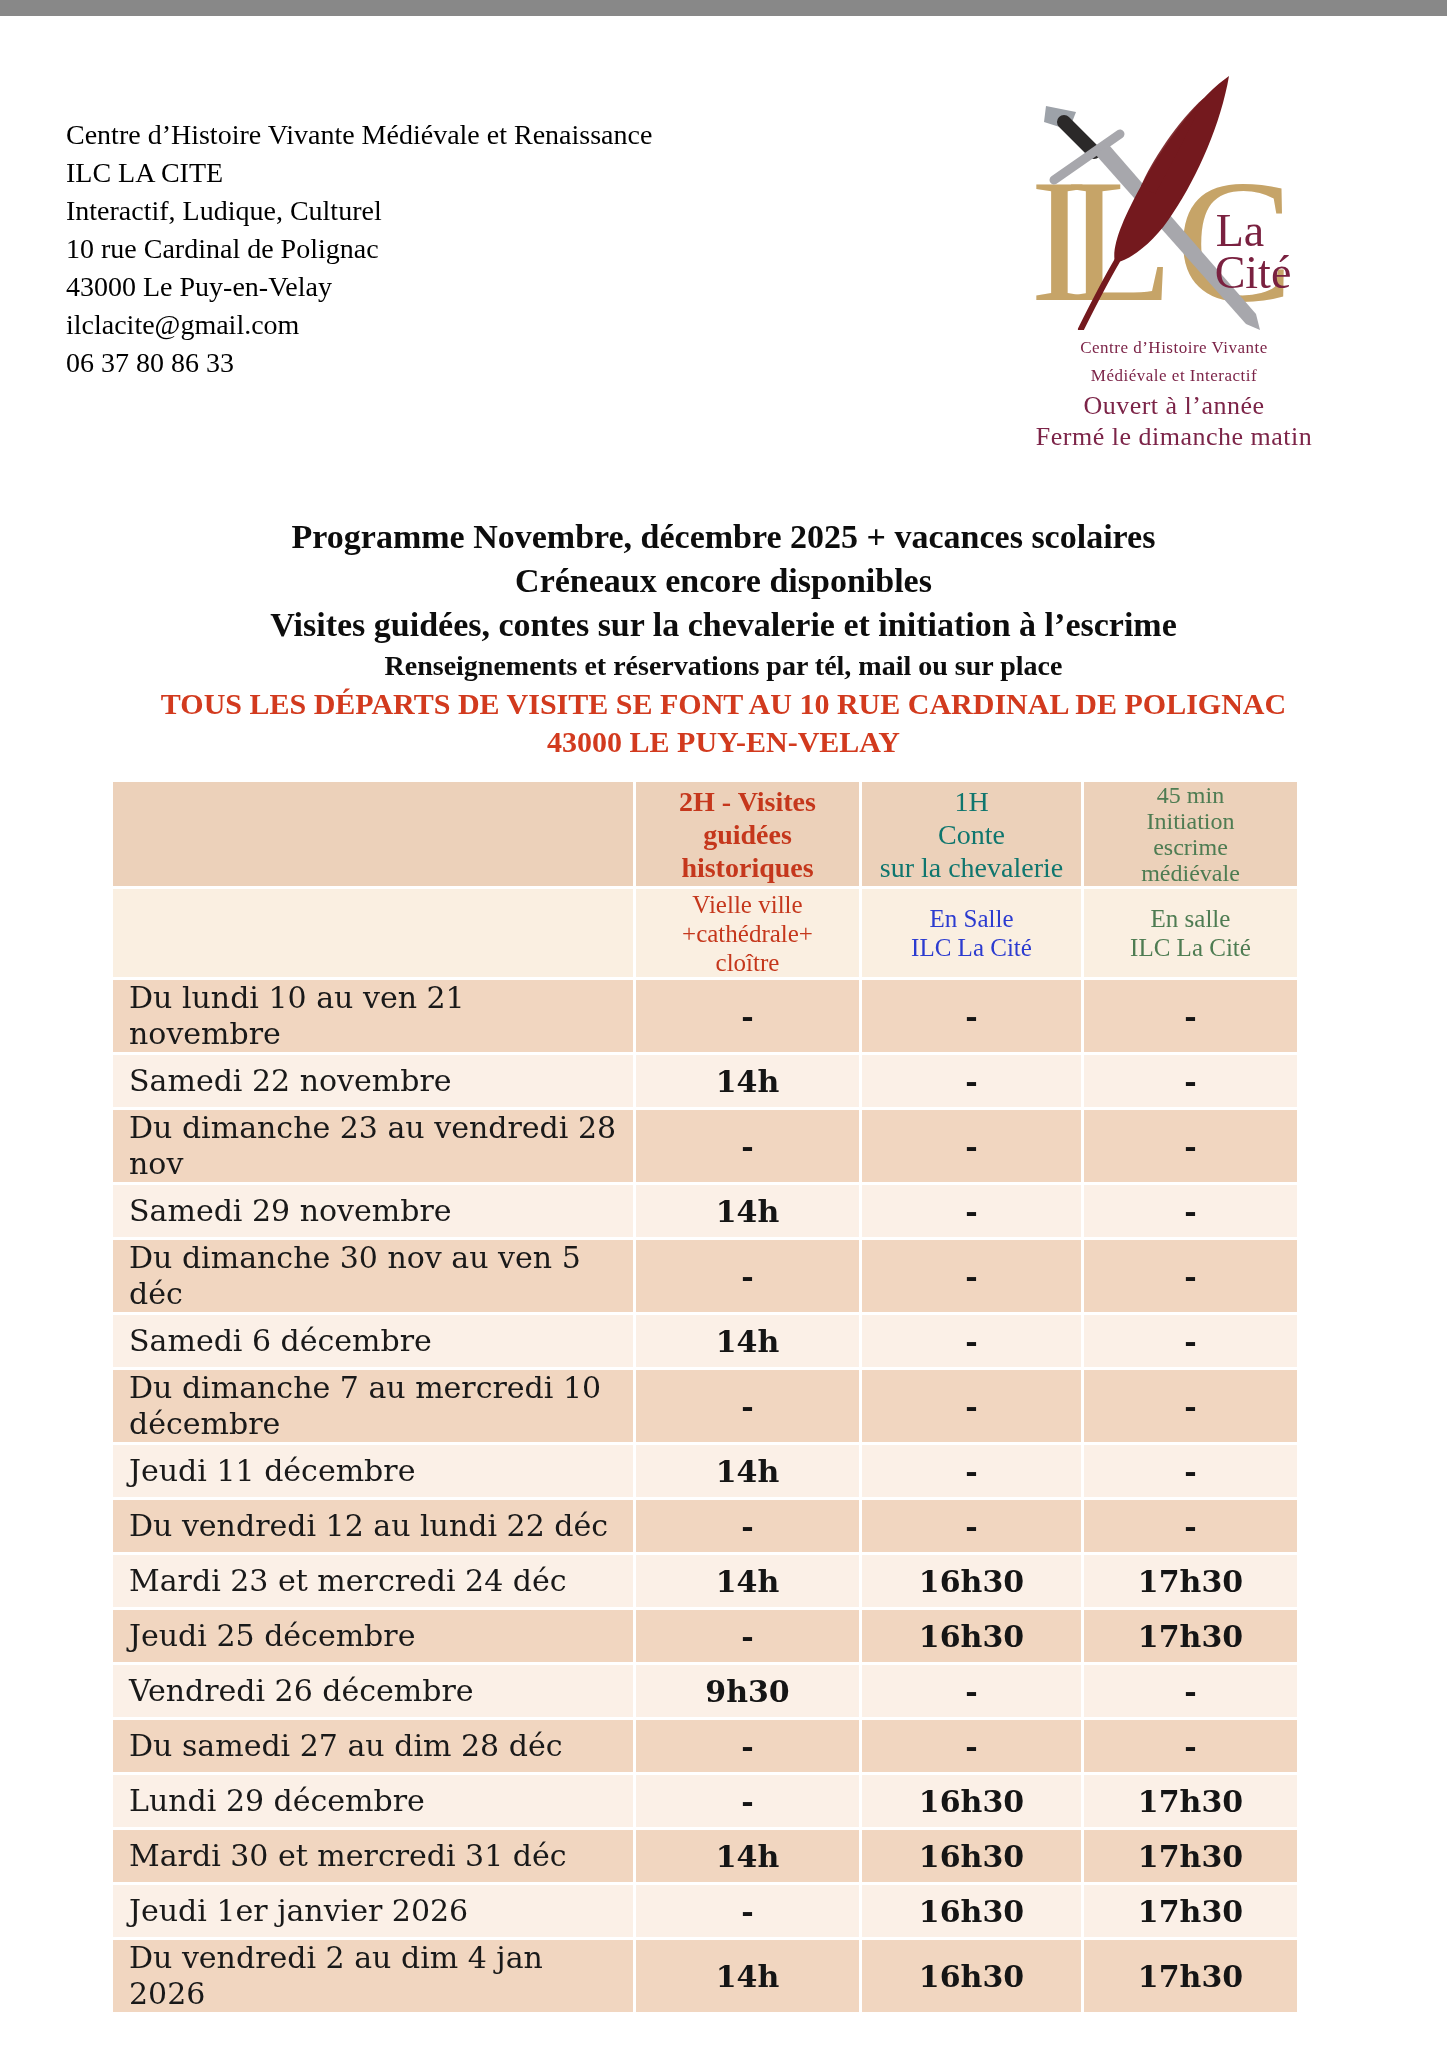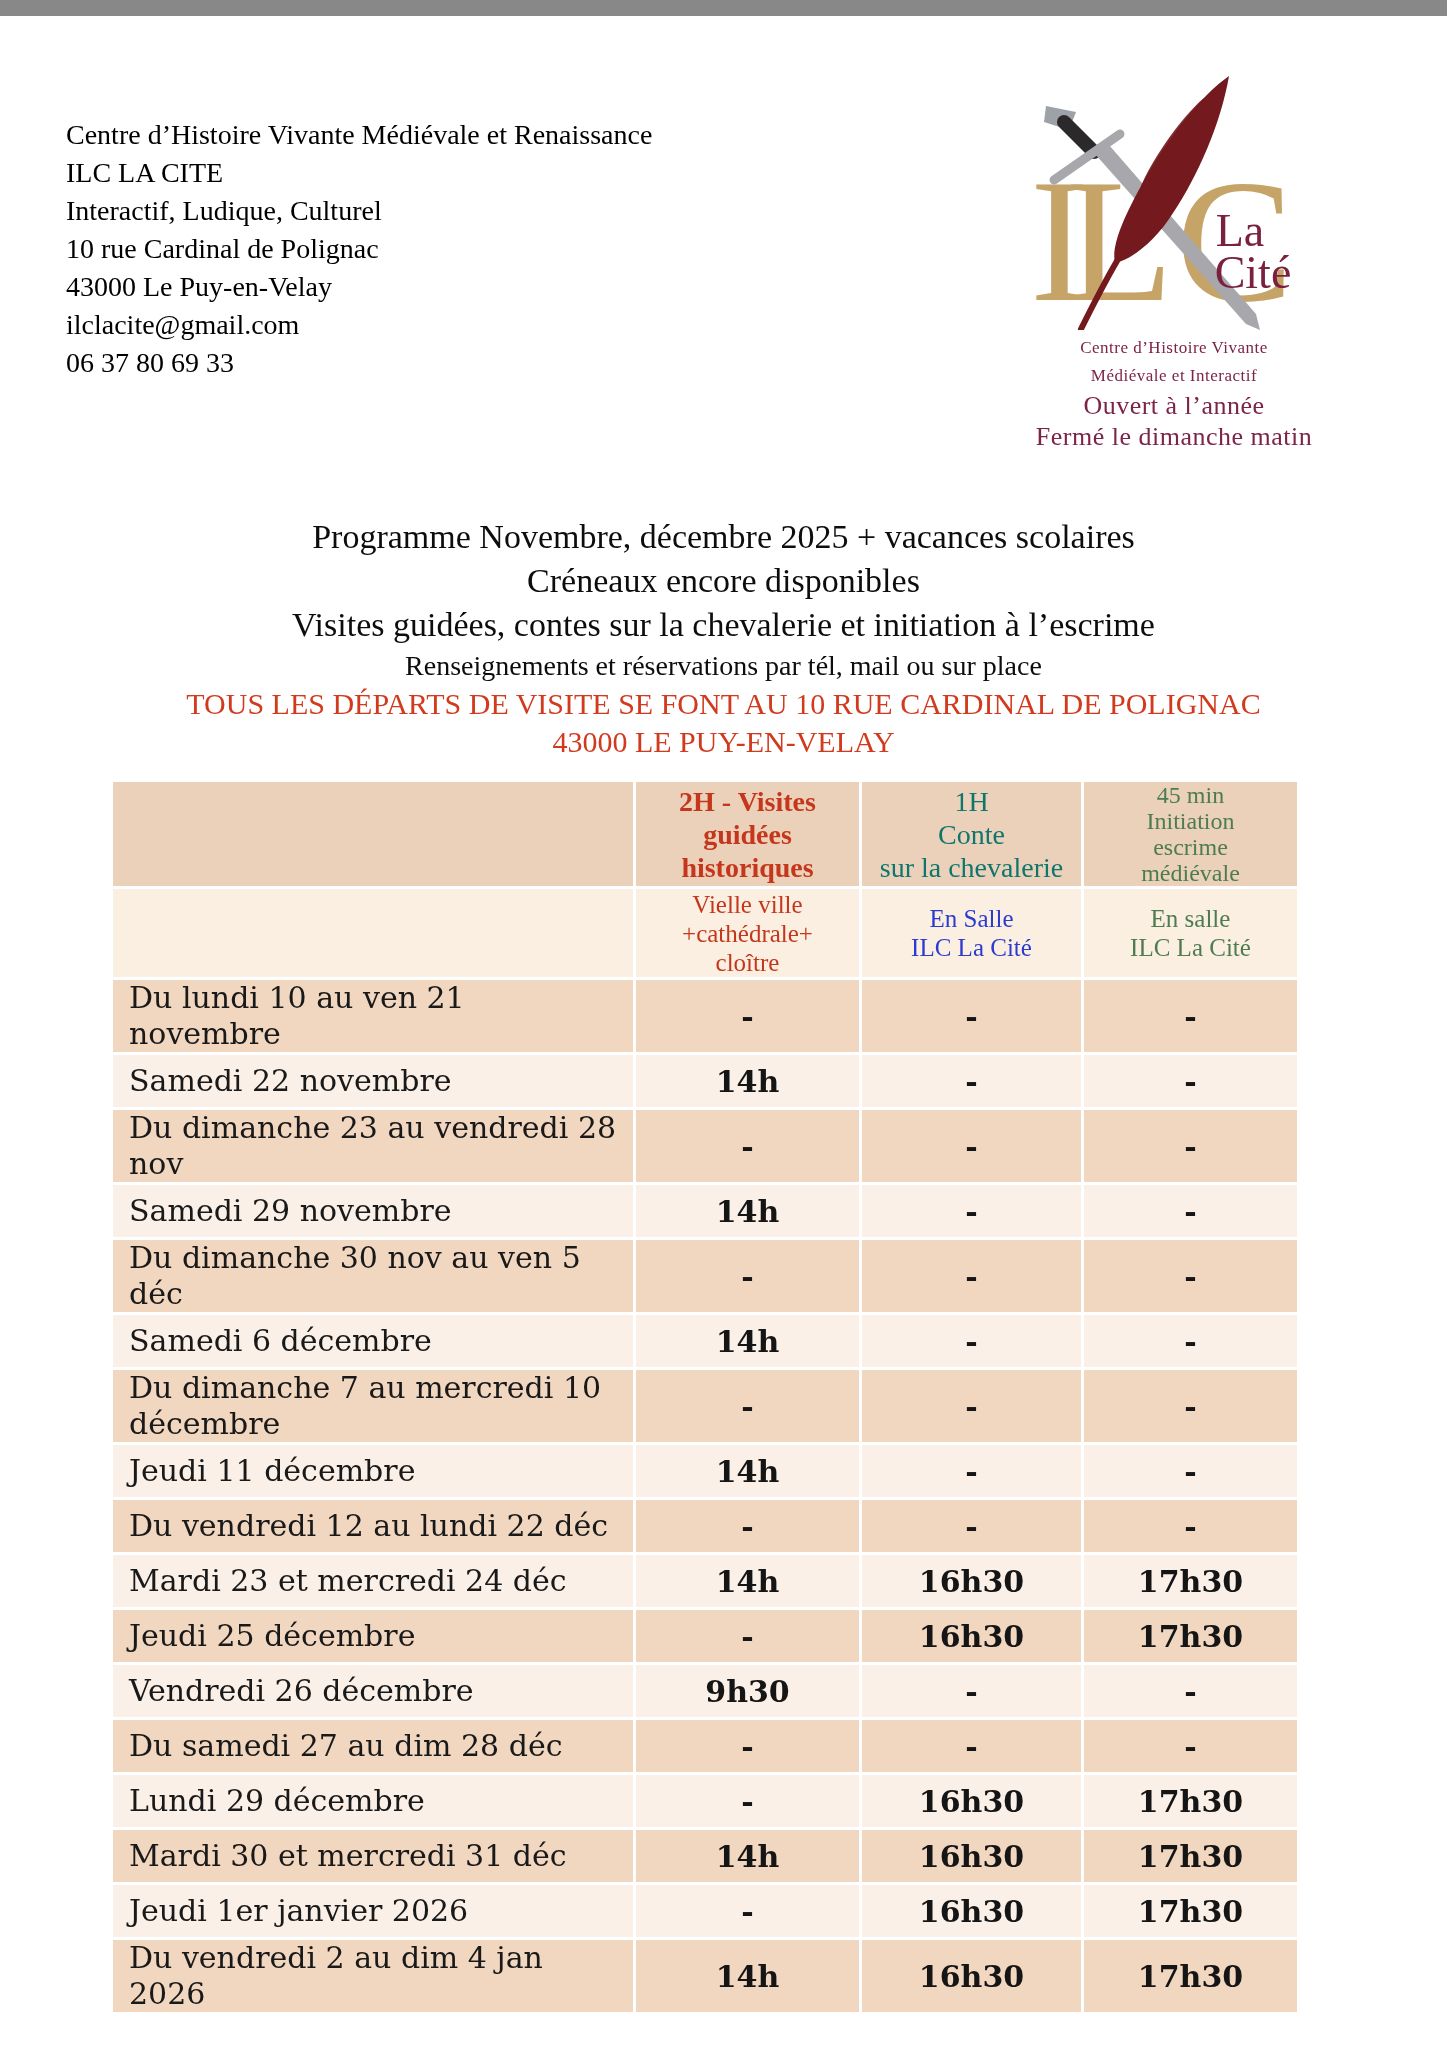--- a/index.html
+++ b/index.html
@@ -37,21 +37,21 @@
   .blade{fill:var(--blade);}
   .guard{stroke:var(--blade);stroke-width:9;stroke-linecap:round;}
   .grip{stroke:var(--handle);stroke-width:14;stroke-linecap:round;}
   .pommel{fill:var(--pommel);}
   .feather{fill:var(--feather);}
   .nib{stroke:var(--feather);stroke-width:6;stroke-linecap:round;fill:none;}
 
   
   .intro{
     position:absolute;left:0;top:499px;width:100%;
-    text-align:center;color:#0d0d0d;
+    text-align:center;color:#0d0d0d;font-weight:bold;
   }
   .t-big{font-size:34px;line-height:44px;}
   .t-med{font-size:28px;line-height:38px;}
   .t-red{font-size:30px;line-height:38px;color:var(--intro_red);}
 
   
   table.schedule{
     position:absolute;left:110px;top:763px;
     border-collapse:separate;border-spacing:3px;
     table-layout:fixed;
@@ -81,21 +81,21 @@
 
 <div class="page">
 
   <div class="contact">
     <div>Centre d’Histoire Vivante Médiévale et Renaissance</div>
     <div>ILC LA CITE</div>
     <div>Interactif, Ludique, Culturel</div>
     <div>10 rue Cardinal de Polignac</div>
     <div>43000 Le Puy-en-Velay</div>
     <div>ilclacite@gmail.com</div>
-    <div>06 37 80 69 33</div>
+    <div>06 37 80 86 33</div>
   </div>
 
   <div class="logo">
     <svg width="348" height="262" viewBox="0 0 348 262">
       <g>
         <text class="ilc-letters" x="30" y="232" font-size="176">I</text>
         <text class="ilc-letters" x="66" y="232" font-size="176">L</text>
         <text class="ilc-letters" x="176" y="232" font-size="176">C</text>
       </g>
       <g>

